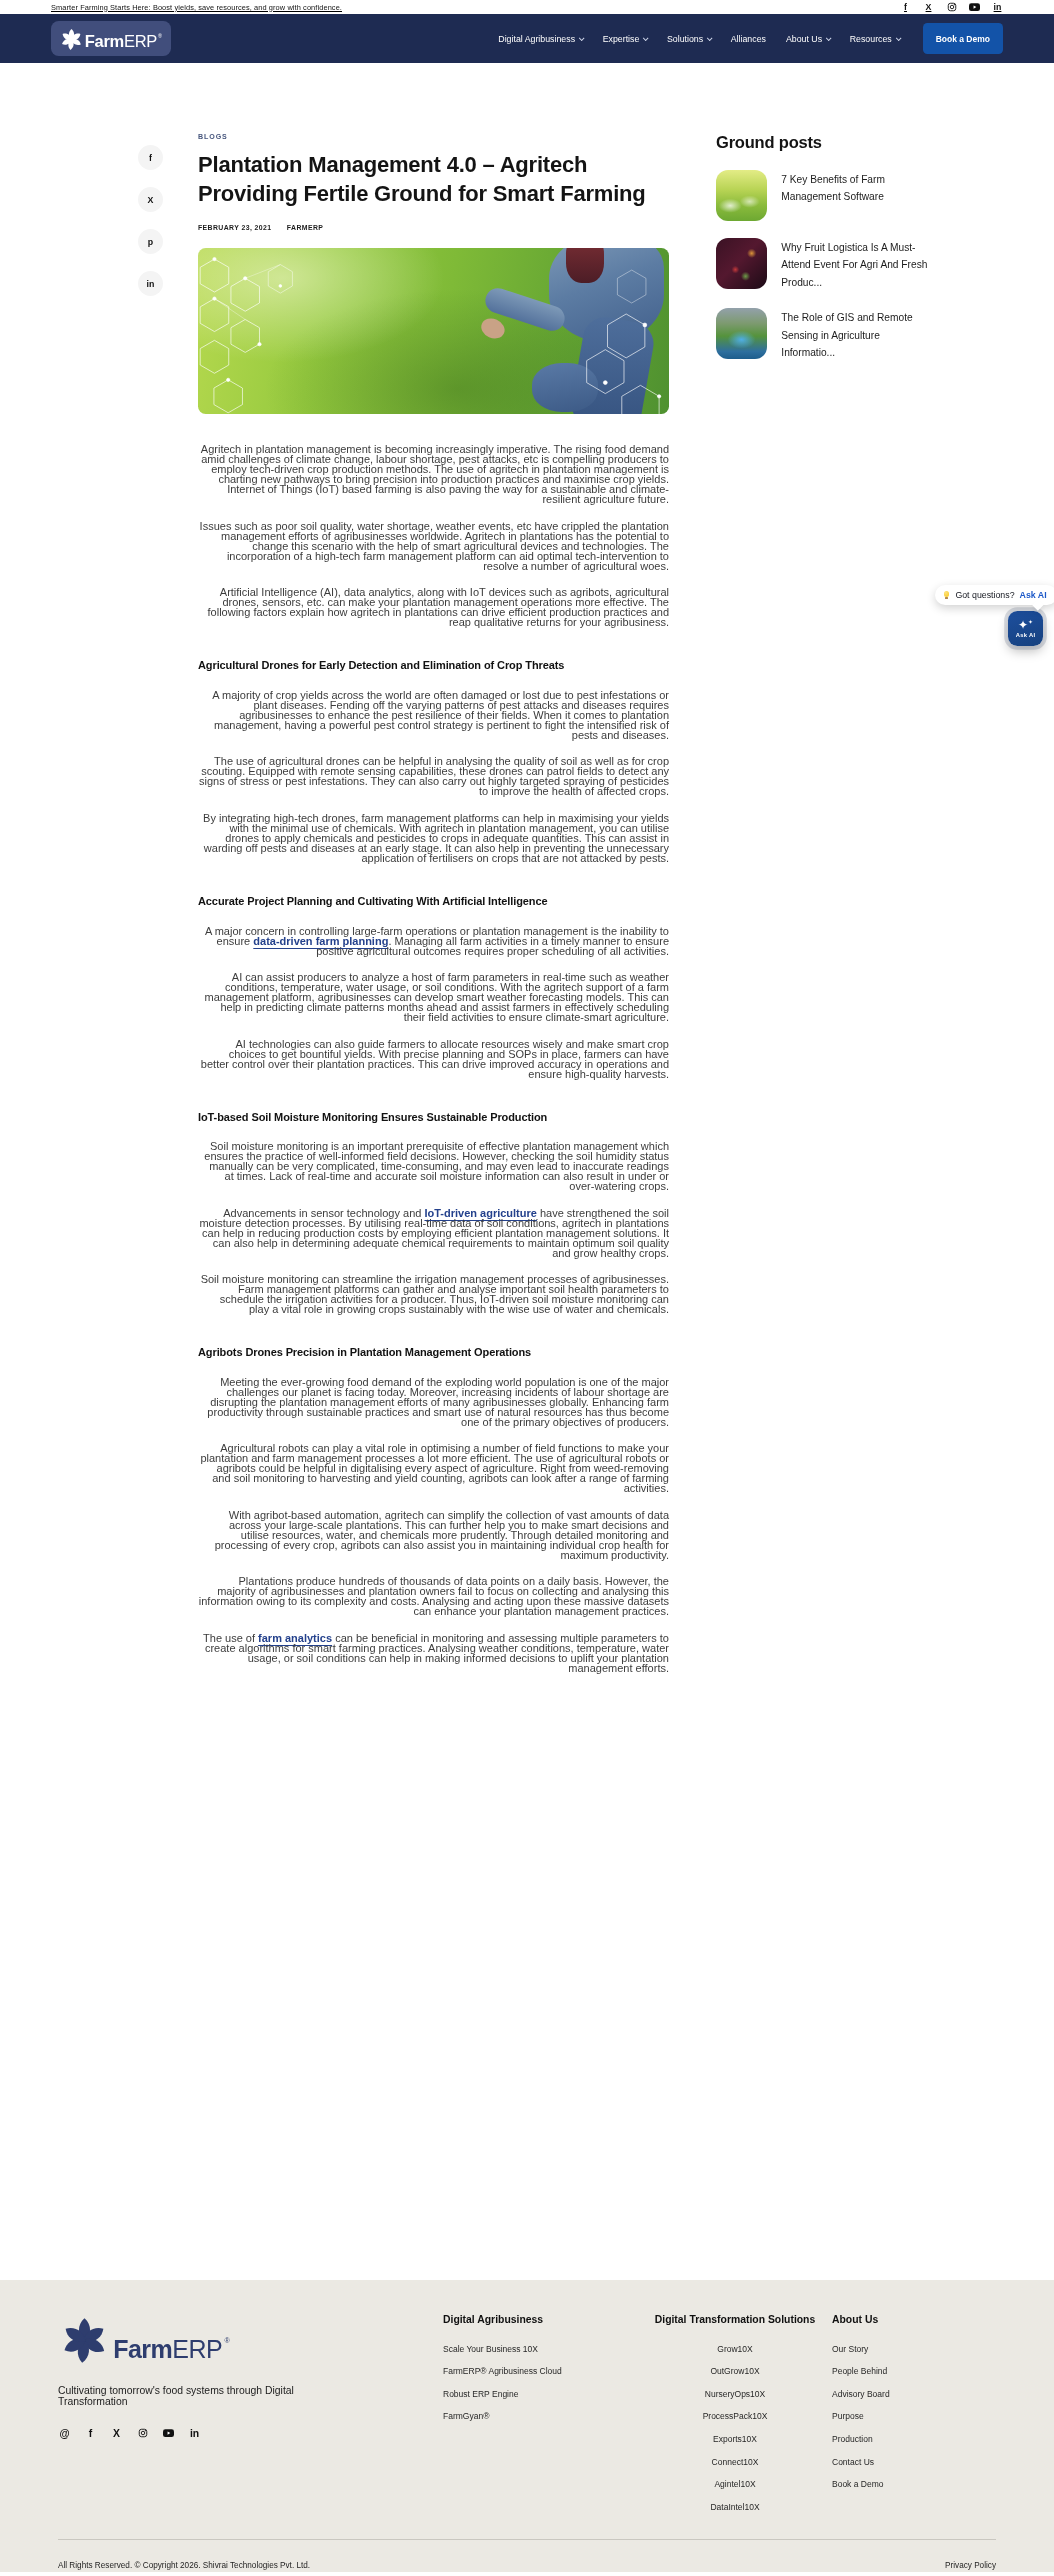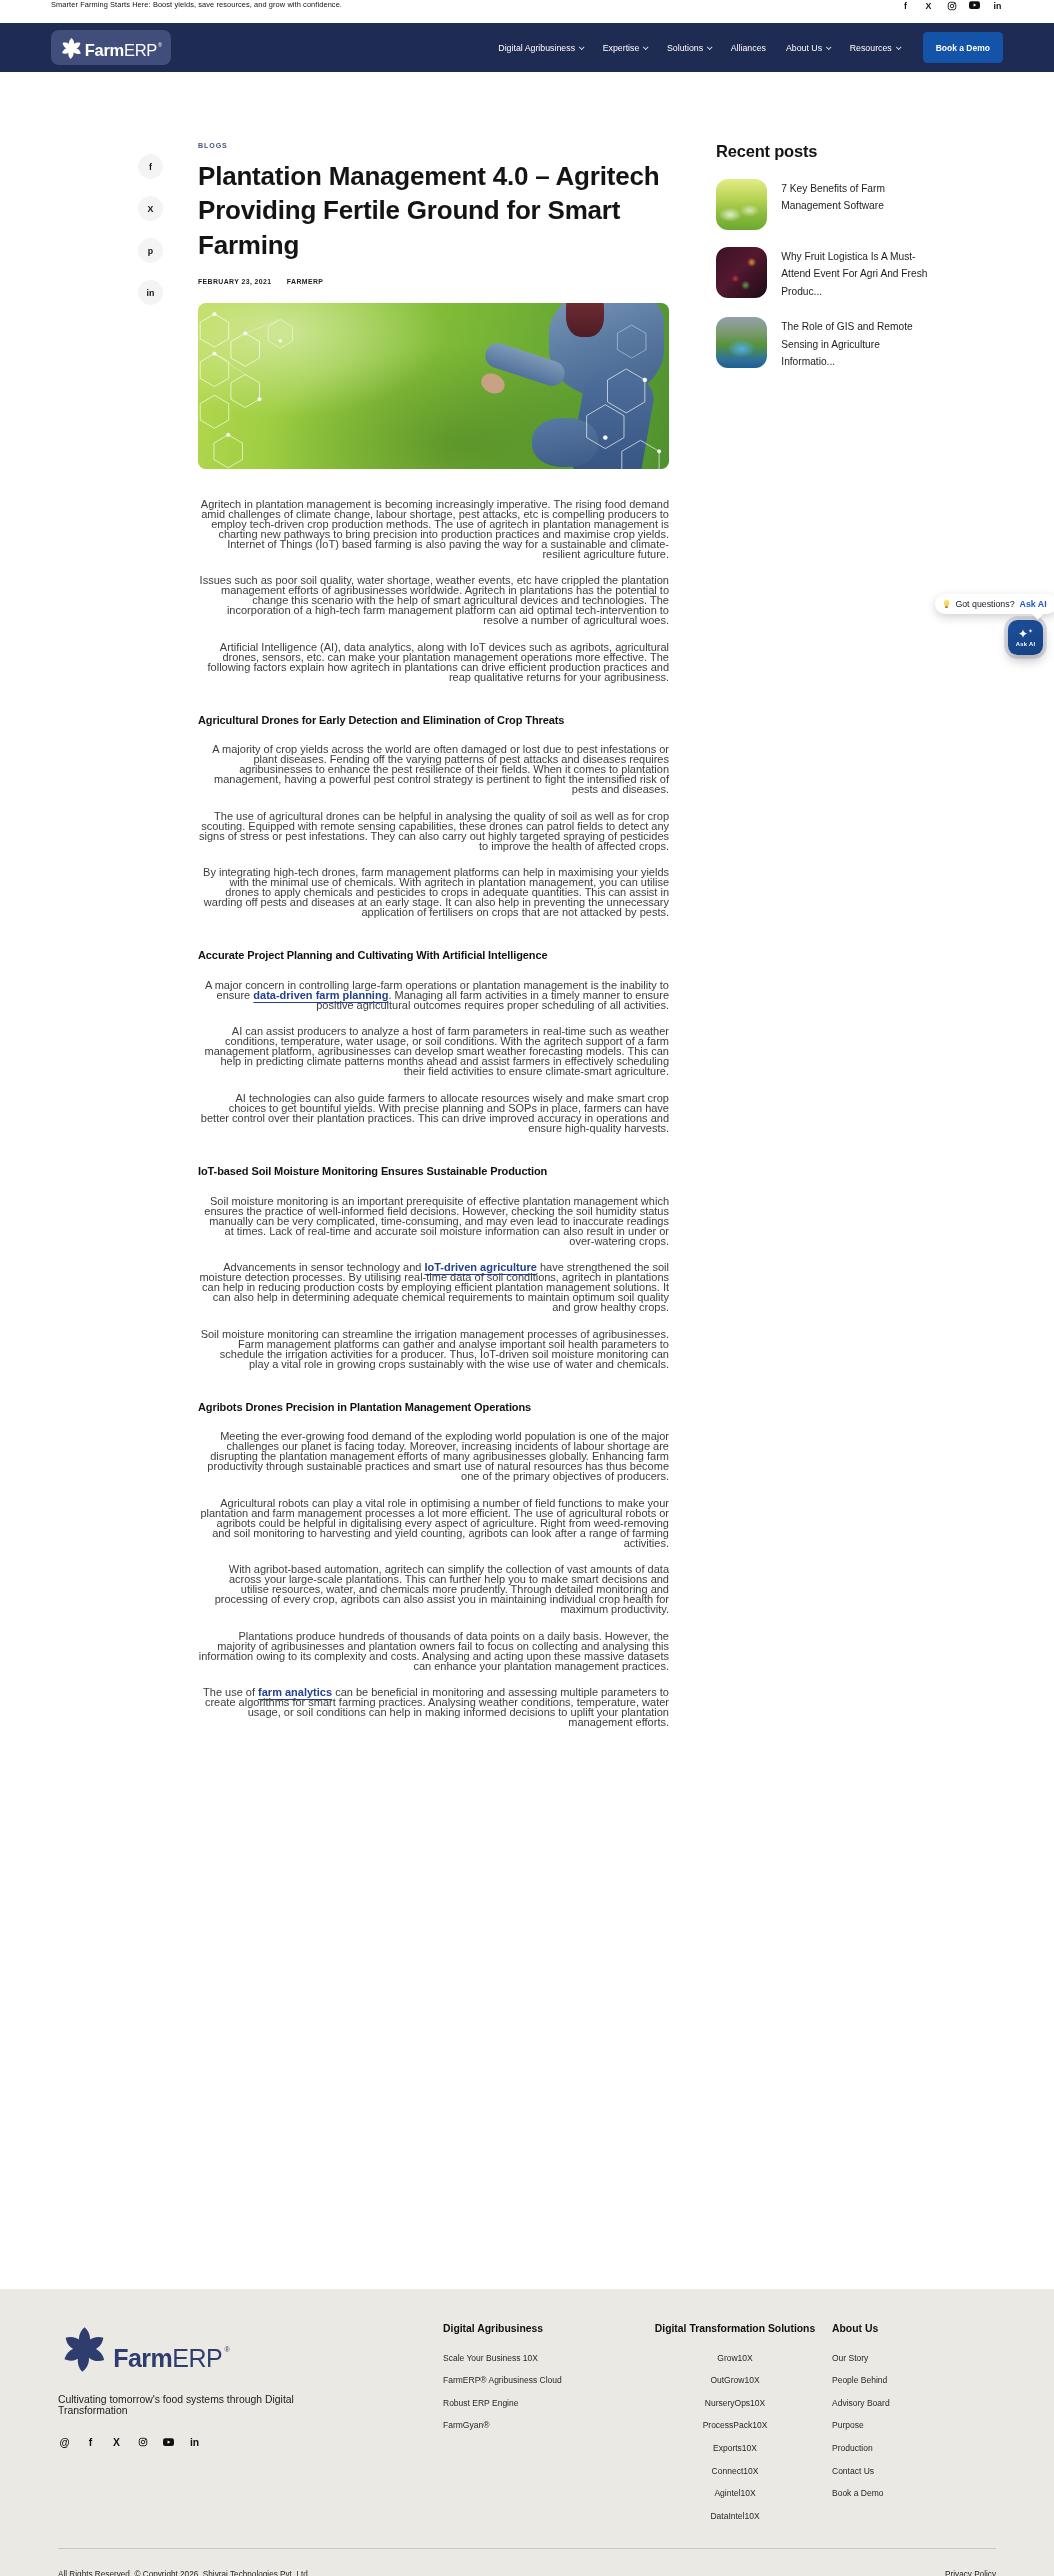--- a/index.html
+++ b/index.html
@@ -1,20 +1,20 @@
 <!DOCTYPE html>
 <html style="font-size:8.8px"><head>
 <meta charset="utf-8">
 <style>
   * { margin:0; padding:0; box-sizing:border-box; }
   html,body { width:1054px; font-family:"Liberation Sans", sans-serif; background:#fff; }
   #page { position:relative; width:1054px; height:2576px; overflow:hidden; background:#fff; }
 
   
-  .topbar { height:23px; background:#ffffff; display:flex; align-items:flex-start; justify-content:space-between; padding:0 51px; }
+  .topbar { height:14px; background:#ffffff; display:flex; align-items:center; justify-content:space-between; padding:0 51px;text-decoration:underline; }
   .topbar-msg { font-size:7.4px; color:#111; letter-spacing:0.1px; }
   .topbar-social { display:flex; align-items:center; gap:12px; }
   .soc-ico { display:inline-flex; align-items:center; justify-content:center; width:11px; height:11px; color:#111; font-weight:700; font-size:8.8px; cursor:pointer; }
   .soc-ico svg { display:block; }
 
   
   .navbar { height:49px; background:#1e2b52; display:flex; align-items:center; padding:0 51px; position:relative; }
   .logo-tile { background:#414e7c; border-radius:7.7px; padding:5.5px 8.8px 6.6px 7.7px; display:flex; align-items:flex-end; gap:1.1px; cursor:pointer; }
   .logo-tile svg.flower { width:25px; height:25px; margin-bottom:-2.2px; }
   .logo-word { color:#fff; font-size:16.5px; line-height:1; letter-spacing:-0.3px; }
@@ -28,21 +28,21 @@
   
   .content-zone { position:relative; height:2217px; overflow:hidden; background:#fff; }
 
   
   .share-rail { position:absolute; left:138px; top:82px; display:flex; flex-direction:column; gap:17px; }
   .share-btn { width:25px; height:25px; border-radius:50%; background:#f4f4f4; color:#1b1b1b; display:flex; align-items:center; justify-content:center; font-size:8.8px; font-weight:700; cursor:pointer; }
 
   
   .article { margin-left:198px; width:471px; padding-top:70px; }
   .cat-label { font-size:7.1px; font-weight:700; letter-spacing:0.9px; color:#47567d; }
-  .art-title { margin-top:8.8px; font-size:26px; font-weight:700; line-height:1.33; letter-spacing:-0.2px; color:#141414; max-width:467px; }
+  .art-title { margin-top:8.8px; font-size:22px; font-weight:700; line-height:1.33; letter-spacing:-0.2px; color:#141414; max-width:467px; }
   .art-meta { margin-top:15.4px; display:flex; gap:15.4px; font-size:6.9px; font-weight:700; letter-spacing:0.4px; color:#1d1d1d; }
 
   
   .hero { margin-top:17.6px; width:471px; height:166px; border-radius:7.7px; position:relative; overflow:hidden;
     background:
       radial-gradient(231px 121px at 18% 18%, rgba(255,255,230,.5), rgba(255,255,230,0) 70%),
       radial-gradient(275px 143px at 55% 85%, rgba(40,90,20,.35), rgba(40,90,20,0) 70%),
       linear-gradient(100deg, #b5d84e 0%, #94c93e 28%, #7fba37 52%, #64a533 78%, #4f9130 100%);
   }
   .farmer { position:absolute; right:-16.5px; top:-11px; width:198px; height:198px; }
@@ -269,21 +269,21 @@
           <h2 class="sec">Agribots Drones Precision in Plantation Management Operations</h2>
           <p class="body">Meeting the ever-growing food demand of the exploding world population is one of the major challenges our planet is facing today. Moreover, increasing incidents of labour shortage are disrupting the plantation management efforts of many agribusinesses globally. Enhancing farm productivity through sustainable practices and smart use of natural resources has thus become one of the primary objectives of producers.</p>
           <p class="body">Agricultural robots can play a vital role in optimising a number of field functions to make your plantation and farm management processes a lot more efficient. The use of agricultural robots or agribots could be helpful in digitalising every aspect of agriculture. Right from weed-removing and soil monitoring to harvesting and yield counting, agribots can look after a range of farming activities.</p>
           <p class="body">With agribot-based automation, agritech can simplify the collection of vast amounts of data across your large-scale plantations. This can further help you to make smart decisions and utilise resources, water, and chemicals more prudently. Through detailed monitoring and processing of every crop, agribots can also assist you in maintaining individual crop health for maximum productivity.</p>
           <p class="body">Plantations produce hundreds of thousands of data points on a daily basis. However, the majority of agribusinesses and plantation owners fail to focus on collecting and analysing this information owing to its complexity and costs. Analysing and acting upon these massive datasets can enhance your plantation management practices.</p>
           <p class="body">The use of <a class="tlink">farm analytics</a> can be beneficial in monitoring and assessing multiple parameters to create algorithms for smart farming practices. Analysing weather conditions, temperature, water usage, or soil conditions can help in making informed decisions to uplift your plantation management efforts.</p>
         </div>
     </div>
 
     <div class="sidebar">
-      <div class="sb-title">Recent posts</div>
+      <div class="sb-title">Ground posts</div>
       <div id="post-list">
           <div class="post-card">
             <div class="post-thumb thumb-1"></div>
             <div class="post-title">7 Key Benefits of Farm Management Software</div>
           </div>
           <div class="post-card">
             <div class="post-thumb thumb-2"></div>
             <div class="post-title">Why Fruit Logistica Is A Must-Attend Event For Agri And Fresh Produc...</div>
           </div>
           <div class="post-card">

